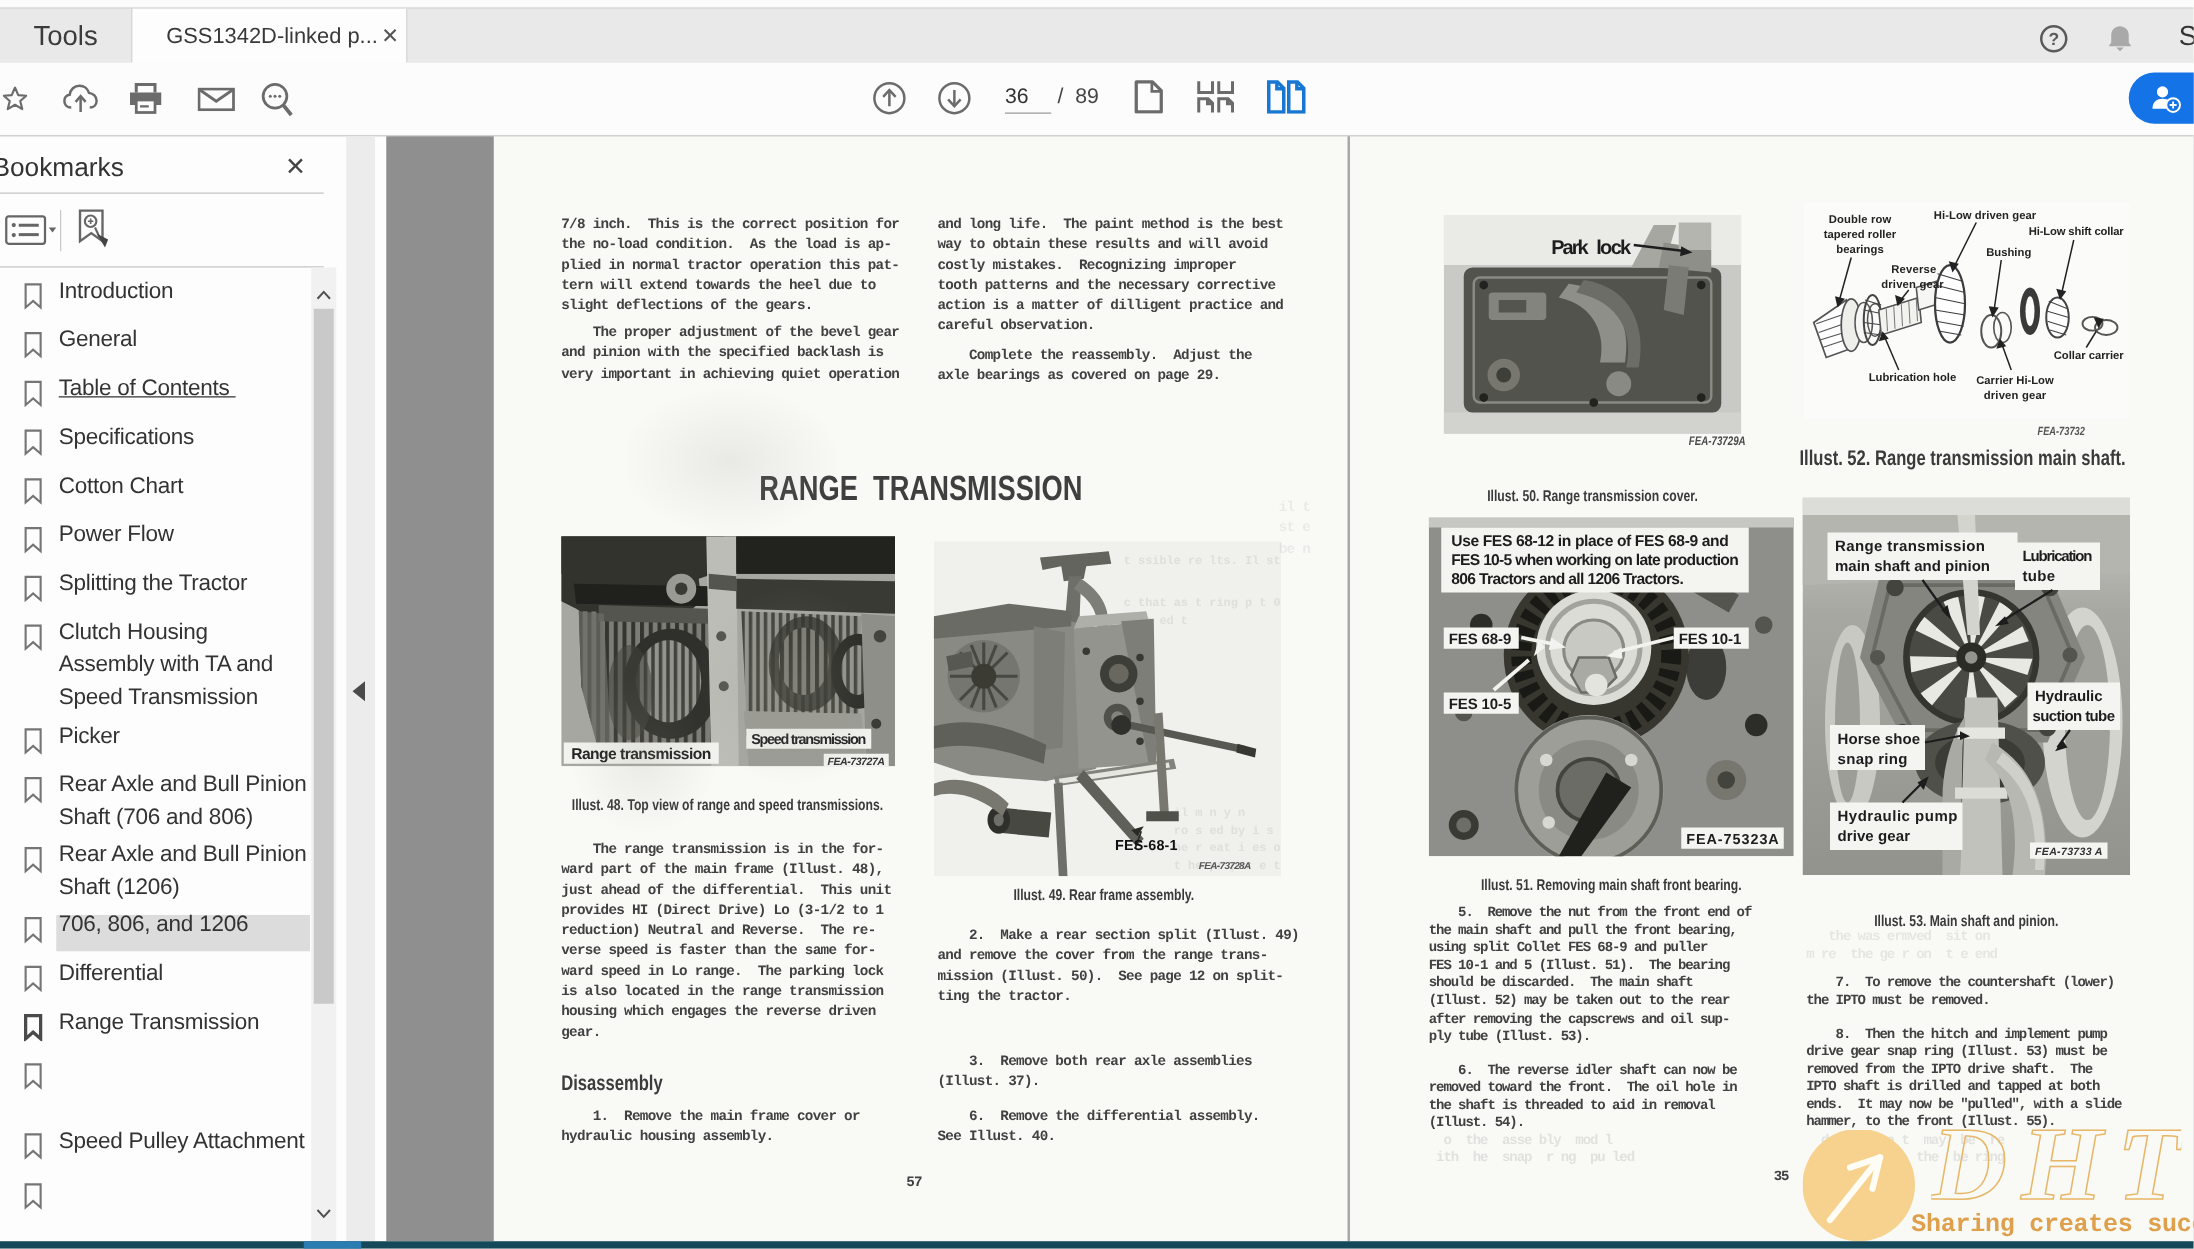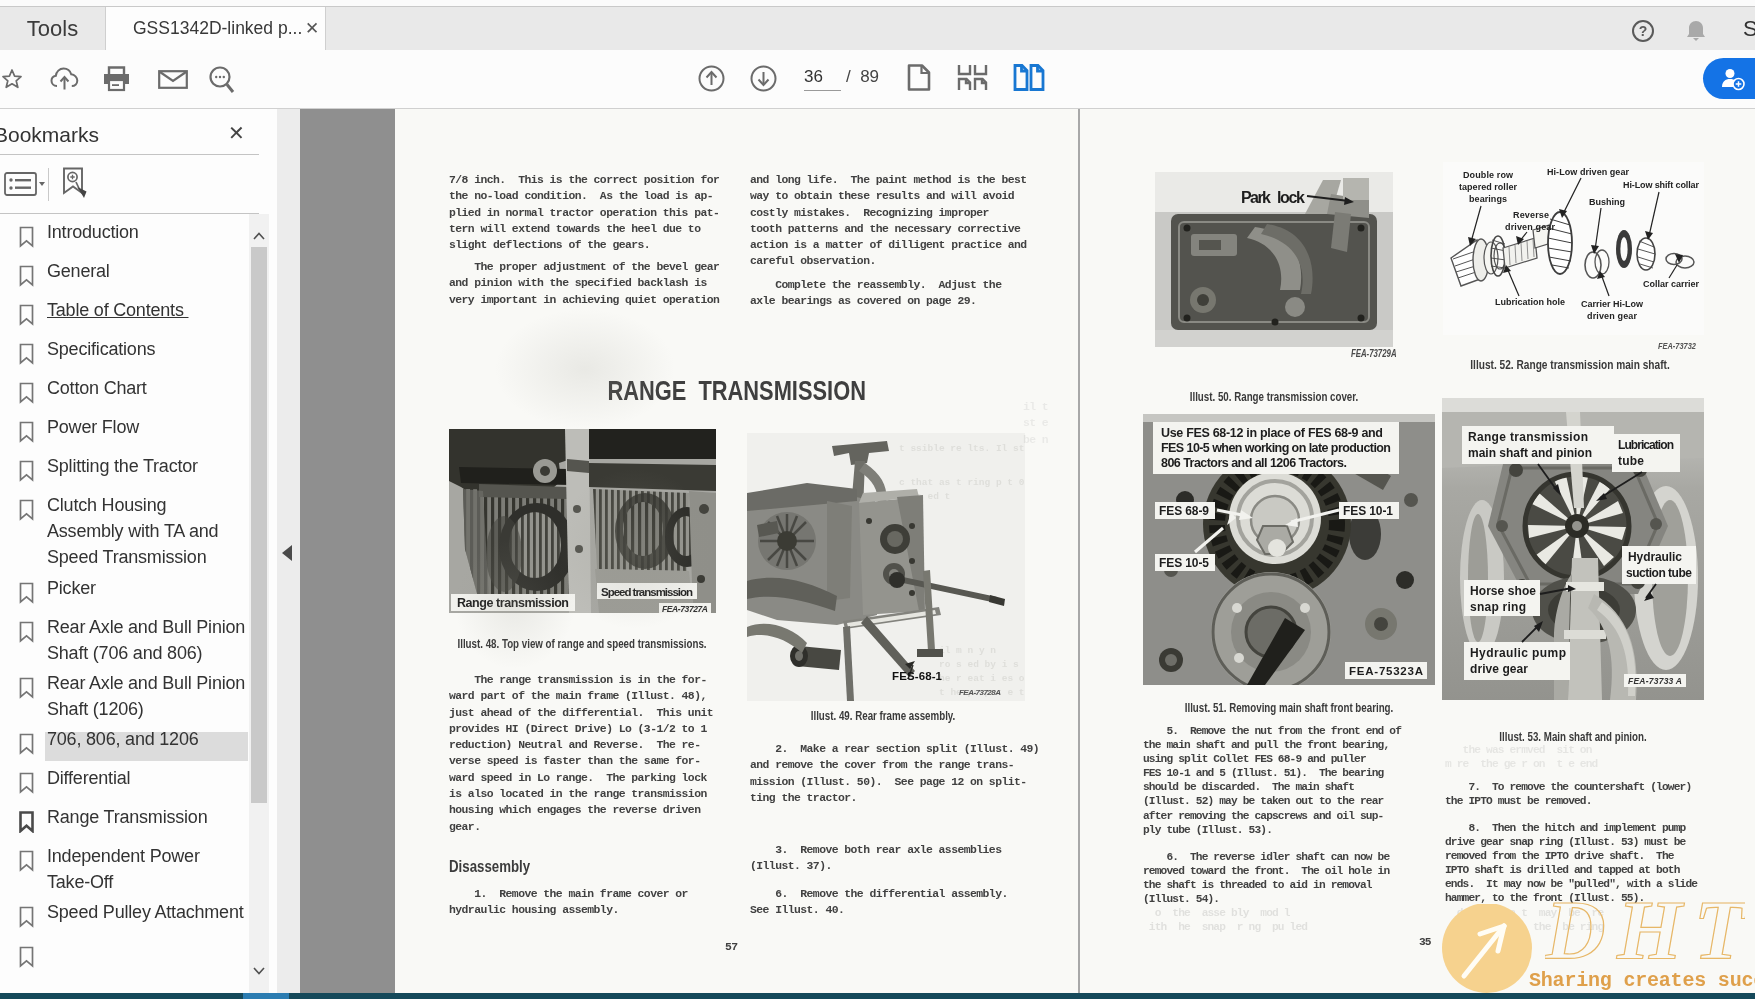--- a/index.html
+++ b/index.html
@@ -13,21 +13,21 @@
 #tabx{left:199px;top:0px;font-size:17px;color:#555;line-height:43px;}
 #topright{right:0;top:7px;height:43px;color:#333;}
 
 #toolbar{left:0;top:50px;width:1755px;height:58px;background:#fcfcfc;border-bottom:1px solid #d0d0d0;}
 .ticon{position:absolute;top:0;}
 #pgnum{left:804px;top:64px;width:37px;height:26px;border-bottom:1px solid #9a9a9a;font-size:17px;color:#333;text-align:left;line-height:26px;}
 #pgtotal{left:846px;top:64px;font-size:17px;color:#444;line-height:26px;}
 #bluebtn{left:1703px;top:58px;width:60px;height:41px;background:#1473e6;border-radius:21px 0 0 21px;}
 
 #content{left:0;top:109px;width:1755px;height:884px;background:#8f8f8f;}
-#sidebar{left:0;top:0;width:277px;height:884px;background:#fdfdfd;}
+#sidebar{left:0;top:0;width:277px;height:884px;background:#fdfdfd;padding-left:32px;}
 #sbtitle{left:-6px;top:14px;font-size:21px;color:#333;}
 #sbx{left:228px;top:12px;font-size:20px;color:#444;}
 .sbline{left:0;width:259px;height:0;border-top:1px solid #c4c4c4;}
 #sbscroll{left:249px;top:105px;width:20px;height:779px;background:#f1f1f1;}
 #sbthumb{left:2px;top:33px;width:16px;height:556px;background:#c9c9c9;}
 #divider{left:277px;top:0;width:23px;height:884px;background:#ececec;}
 #collapse{left:282px;top:436px;width:0;height:0;border-top:8px solid transparent;border-bottom:8px solid transparent;border-right:10px solid #4a4a4a;}
 
 .bmk{position:absolute;left:47px;color:#333;font-size:18px;line-height:26px;letter-spacing:-0.2px;white-space:nowrap;}
 .bicon{position:absolute;left:18px;}
@@ -211,21 +211,20 @@
         <path d="M2.5 1.5 h12 v18.5 l-6 -5.2 l-6 5.2 z" fill="none" stroke="#757575" stroke-width="1.7"></path>
       </svg>
     <div class="bmk" style="top:656px">Differential</div>
     <svg class="abs bicon" style="top:702px" width="17" height="22" viewBox="0 0 17 22">
         <path d="M2.5 1.5 h12 v18.5 l-6 -5.2 l-6 5.2 z" fill="none" stroke="#4a4a4a" stroke-width="2.6"></path>
       </svg>
     <div class="bmk" style="top:695px">Range Transmission</div>
     <svg class="abs bicon" style="top:741px" width="17" height="22" viewBox="0 0 17 22">
         <path d="M2.5 1.5 h12 v18.5 l-6 -5.2 l-6 5.2 z" fill="none" stroke="#757575" stroke-width="1.7"></path>
       </svg>
-    <div class="bmk" style="top:734px">Independent Power<br>Take-Off</div>
     <svg class="abs bicon" style="top:797px" width="17" height="22" viewBox="0 0 17 22">
         <path d="M2.5 1.5 h12 v18.5 l-6 -5.2 l-6 5.2 z" fill="none" stroke="#757575" stroke-width="1.7"></path>
       </svg>
     <div class="bmk" style="top:790px">Speed Pulley Attachment</div>
     <svg class="abs bicon" style="top:837px" width="17" height="22" viewBox="0 0 17 22">
         <path d="M2.5 1.5 h12 v18.5 l-6 -5.2 l-6 5.2 z" fill="none" stroke="#757575" stroke-width="1.7"></path>
       </svg>
     <div class="abs" id="sbscroll">
       <svg class="abs" style="left:4px;top:18px" width="12" height="8" viewBox="0 0 12 8">
           <path d="M1 7 L6 1.5 L11 7" fill="none" stroke="#505050" stroke-width="1.6"></path>
@@ -506,22 +505,22 @@
         <path d="M27 84 L25 75 L33 77 Z"></path>
           <path d="M119 56 L116 47 L124 49 Z"></path>
           <path d="M205 78 L202 69 L210 71 Z"></path>
           <path d="M151 92 L148 83 L156 84 Z"></path>
           <path d="M75 83 L73 74 L81 77 Z"></path>
           <path d="M63 103 L60 111 L68 109 Z"></path>
           <path d="M157 109 L154 117 L162 115 Z"></path>
           <path d="M236 101 L240 93 L232 92 Z"></path>
       </g>
     </svg>
-    <div class="cap" style="left:1263px;top:231px;font-size:9.5px;font-style:italic;color:#555"><span class="cx">FEA-73732</span></div>
-    <div class="cap" style="left:1175px;top:248px;font-size:13px;transform:translateX(-50%)"><span class="cxc">Illust. 52.  Range transmission main shaft.</span></div>
+    <div class="cap" style="left:1235px;top:231px;font-size:9.5px;font-style:italic;color:#555"><span class="cx">FEA-73732</span></div>
+    <div class="cap" style="left:1175px;top:248px;font-size:17px;transform:translateX(-50%)"><span class="cxc">Illust. 52.  Range transmission main shaft.</span></div>
 
     <svg class="abs" style="left:748px;top:305px" width="292" height="271" viewBox="0 0 292 271">
       <rect width="292" height="271" fill="#8e8e8a"></rect>
       <rect x="0" y="0" width="292" height="8" fill="#c6c6c2"></rect>
       <path d="M196 30 L248 62 L240 76 L188 46 Z" fill="#55554f"></path>
       <ellipse cx="222" cy="120" rx="16" ry="26" fill="#3c3c38"></ellipse>
       <circle cx="134" cy="110" r="74" fill="#37372f"></circle>
       <circle cx="134" cy="110" r="60" fill="none" stroke="#191915" stroke-width="16" stroke-dasharray="7,5"></circle>
       <circle cx="132" cy="104" r="46" fill="#dcdcd6"></circle>
       <circle cx="132" cy="104" r="37" fill="none" stroke="#a3a39d" stroke-width="4"></circle>

